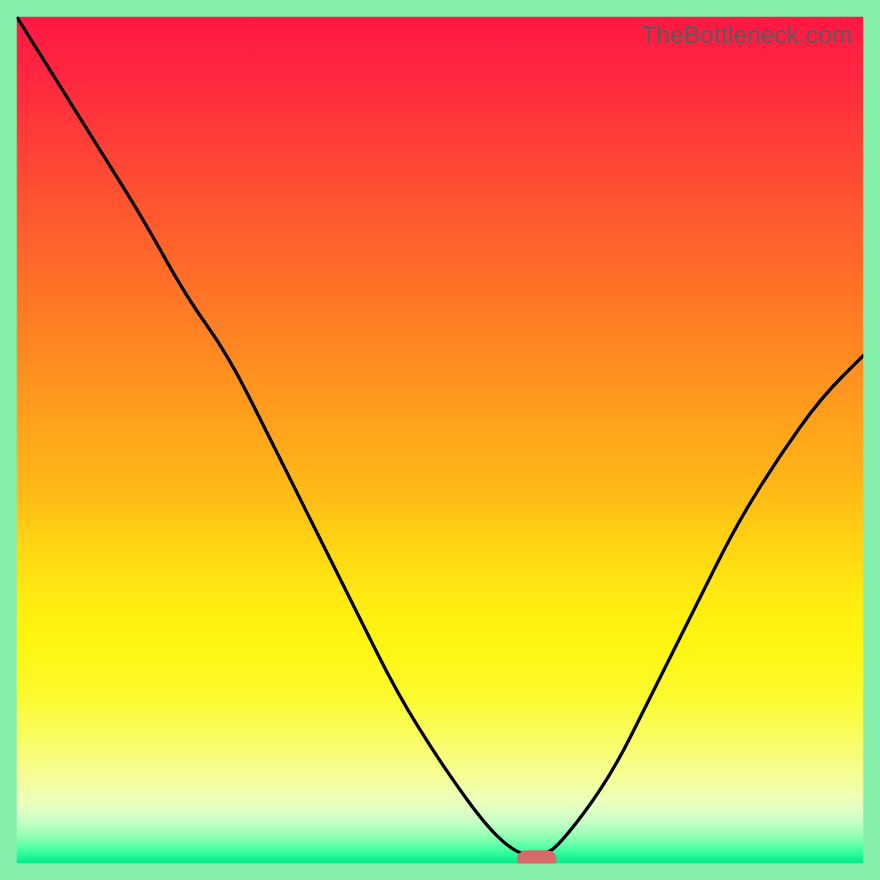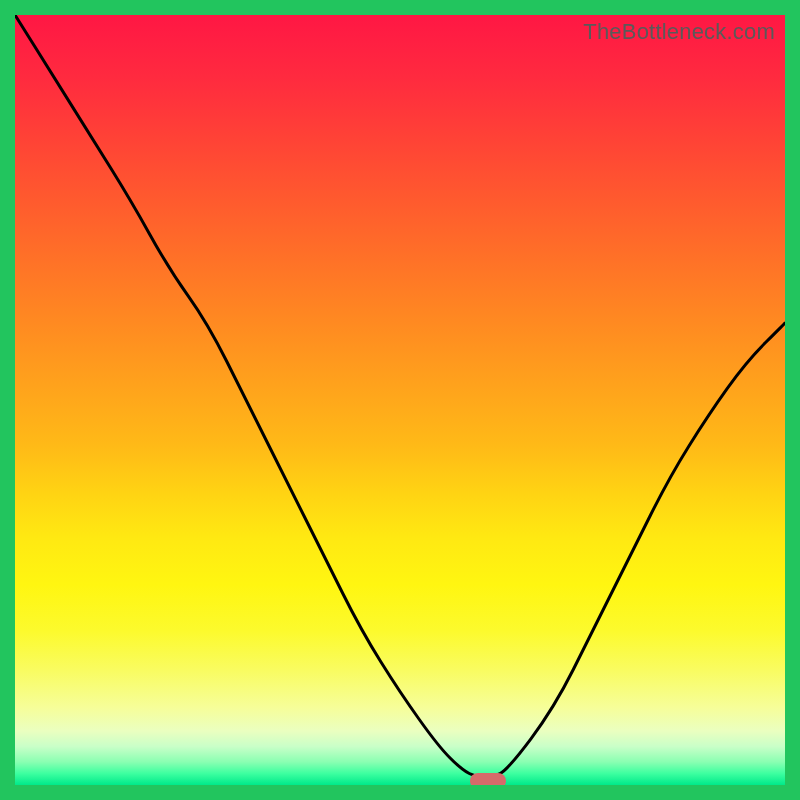--- a/index.html
+++ b/index.html
@@ -1,16 +1,16 @@
 <!DOCTYPE html>
 <html><head>
 <meta charset="utf-8">
 <style>
   html,body{margin:0;padding:0;width:800px;height:800px;overflow:hidden;background:#000;font-family:Arial,Helvetica,sans-serif}
-  .frame{position:absolute;inset:0;background:#22c55e}
+  .frame{position:absolute;inset:0;background:#86efac}
   .plot{position:absolute;left:15px;top:15px;width:770px;height:770px;overflow:hidden}
   .gradient{position:absolute;inset:0;
     background:linear-gradient(to bottom,
       #ff1744 0%,
       #ff2a3f 8%,
       #ff4236 16%,
       #ff5a2e 24%,
       #ff7227 32%,
       #ff8a21 40%,
       #ffa21c 48%,

